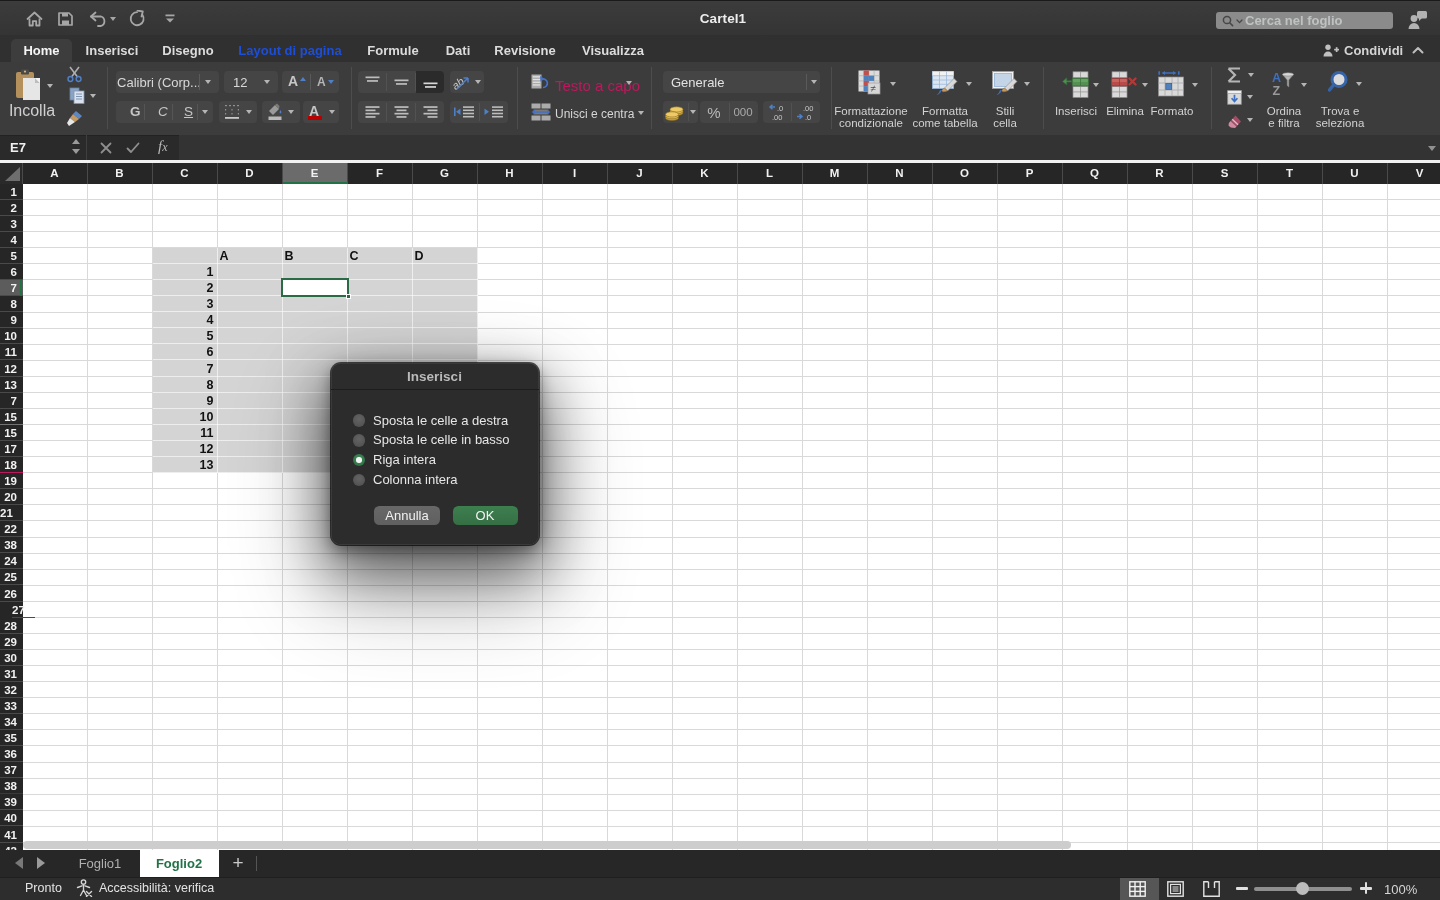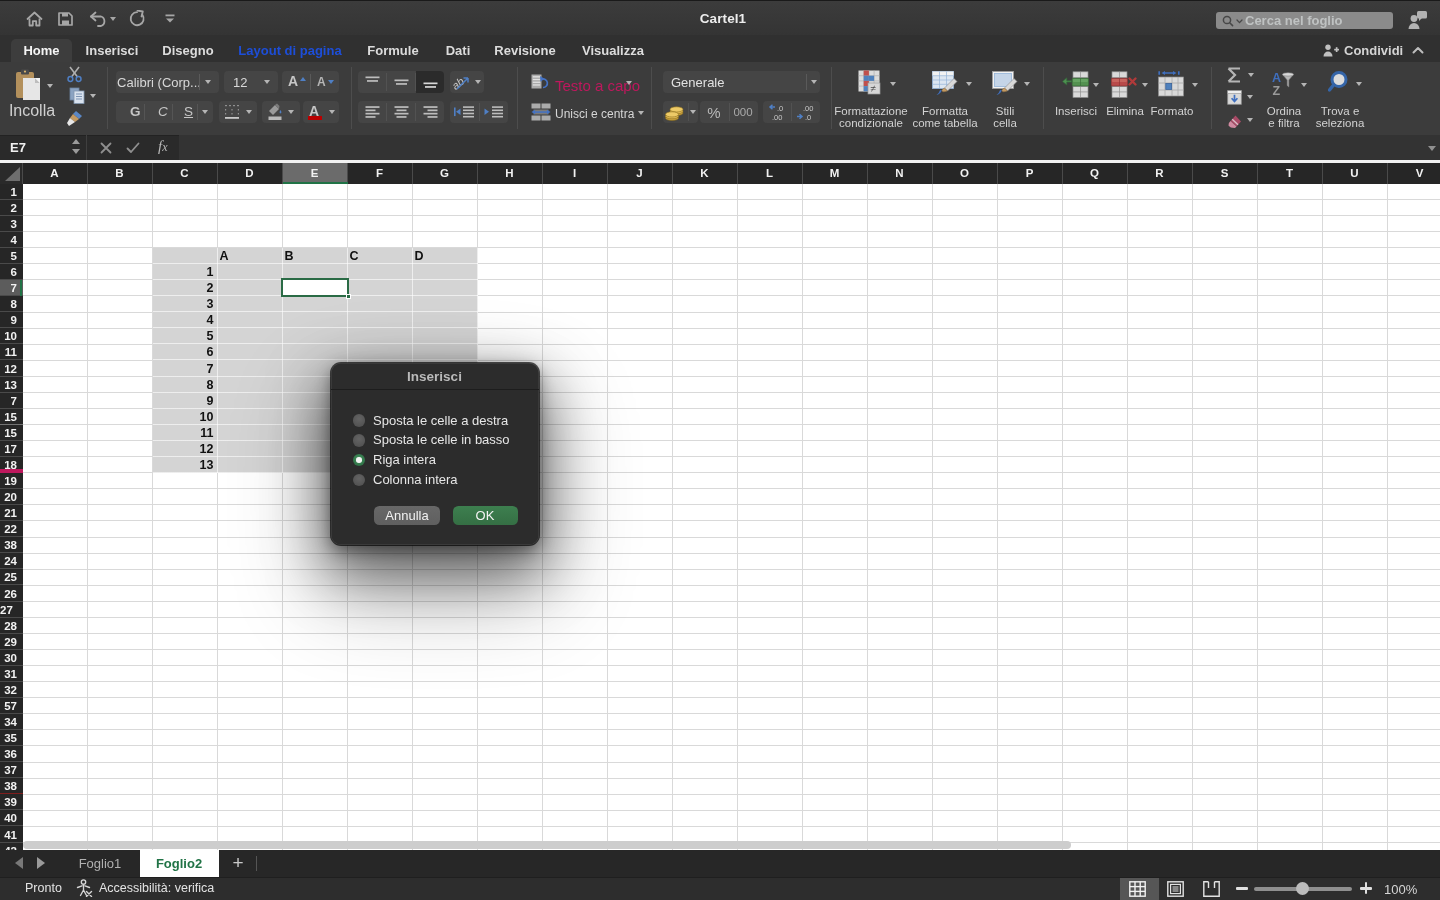--- a/index.html
+++ b/index.html
@@ -502,36 +502,36 @@
 <div class="ab" style="left:0;top:296.2px;width:22.5px;height:16.1px;background:transparent;border-bottom:1px solid #4a4a4a;color:#f2f2f2;font-size:11.5px;font-weight:700;text-align:right;padding-right:5.5px;line-height:16.1px">8</div>
 <div class="ab" style="left:0;top:312.3px;width:22.5px;height:16.1px;background:transparent;border-bottom:1px solid #4a4a4a;color:#f2f2f2;font-size:11.5px;font-weight:700;text-align:right;padding-right:5.5px;line-height:16.1px">9</div>
 <div class="ab" style="left:0;top:328.3px;width:22.5px;height:16.1px;background:transparent;border-bottom:1px solid #4a4a4a;color:#f2f2f2;font-size:11.5px;font-weight:700;text-align:right;padding-right:5.5px;line-height:16.1px">10</div>
 <div class="ab" style="left:0;top:344.4px;width:22.5px;height:16.1px;background:transparent;border-bottom:1px solid #4a4a4a;color:#f2f2f2;font-size:11.5px;font-weight:700;text-align:right;padding-right:5.5px;line-height:16.1px">11</div>
 <div class="ab" style="left:0;top:360.5px;width:22.5px;height:16.1px;background:transparent;border-bottom:1px solid #4a4a4a;color:#f2f2f2;font-size:11.5px;font-weight:700;text-align:right;padding-right:5.5px;line-height:16.1px">12</div>
 <div class="ab" style="left:0;top:376.5px;width:22.5px;height:16.1px;background:transparent;border-bottom:1px solid #4a4a4a;color:#f2f2f2;font-size:11.5px;font-weight:700;text-align:right;padding-right:5.5px;line-height:16.1px">13</div>
 <div class="ab" style="left:0;top:392.6px;width:22.5px;height:16.1px;background:transparent;border-bottom:1px solid #4a4a4a;color:#f2f2f2;font-size:11.5px;font-weight:700;text-align:right;padding-right:5.5px;line-height:16.1px">7</div>
 <div class="ab" style="left:0;top:408.7px;width:22.5px;height:16.1px;background:transparent;border-bottom:1px solid #737373;color:#f2f2f2;font-size:11.5px;font-weight:700;text-align:right;padding-right:5.5px;line-height:16.1px">15</div>
 <div class="ab" style="left:0;top:424.8px;width:22.5px;height:16.1px;background:transparent;border-bottom:1px solid #4a4a4a;color:#f2f2f2;font-size:11.5px;font-weight:700;text-align:right;padding-right:5.5px;line-height:16.1px">15</div>
 <div class="ab" style="left:0;top:440.8px;width:22.5px;height:16.1px;background:transparent;border-bottom:1px solid #4a4a4a;color:#f2f2f2;font-size:11.5px;font-weight:700;text-align:right;padding-right:5.5px;line-height:16.1px">17</div>
-<div class="ab" style="left:0;top:456.9px;width:22.5px;height:16.1px;background:transparent;border-bottom:4px solid #be185d;color:#f2f2f2;font-size:11.5px;font-weight:700;text-align:right;padding-right:5.5px;line-height:16.1px">18</div>
+<div class="ab" style="left:0;top:456.9px;width:22.5px;height:16.1px;background:transparent;border-bottom:1px solid #be185d;color:#f2f2f2;font-size:11.5px;font-weight:700;text-align:right;padding-right:5.5px;line-height:16.1px">18</div>
 <div class="ab" style="left:0;top:473.0px;width:22.5px;height:16.1px;background:transparent;border-bottom:1px solid #4a4a4a;color:#f2f2f2;font-size:11.5px;font-weight:700;text-align:right;padding-right:5.5px;line-height:16.1px">19</div>
 <div class="ab" style="left:0;top:489.0px;width:22.5px;height:16.1px;background:transparent;border-bottom:1px solid #4a4a4a;color:#f2f2f2;font-size:11.5px;font-weight:700;text-align:right;padding-right:5.5px;line-height:16.1px">20</div>
-<div class="ab" style="left:0;top:505.1px;width:22.5px;height:16.1px;background:transparent;border-bottom:1px solid #4a4a4a;color:#f2f2f2;font-size:11.5px;font-weight:700;text-align:right;padding-right:5.5px;line-height:16.1px">21</div>
+<div class="ab" style="left:0;top:505.1px;width:22.5px;height:16.1px;background:transparent;border-bottom:1px solid #4a4a4a;color:#f2f2f2;font-size:11.5px;font-weight:700;text-align:left;padding-right:5.5px;line-height:16.1px">21</div>
 <div class="ab" style="left:0;top:521.2px;width:22.5px;height:16.1px;background:transparent;border-bottom:1px solid #4a4a4a;color:#f2f2f2;font-size:11.5px;font-weight:700;text-align:right;padding-right:5.5px;line-height:16.1px">22</div>
 <div class="ab" style="left:0;top:537.2px;width:22.5px;height:16.1px;background:transparent;border-bottom:1px solid #4a4a4a;color:#f2f2f2;font-size:11.5px;font-weight:700;text-align:right;padding-right:5.5px;line-height:16.1px">38</div>
 <div class="ab" style="left:0;top:553.3px;width:22.5px;height:16.1px;background:transparent;border-bottom:1px solid #4a4a4a;color:#f2f2f2;font-size:11.5px;font-weight:700;text-align:right;padding-right:5.5px;line-height:16.1px">24</div>
 <div class="ab" style="left:0;top:569.4px;width:22.5px;height:16.1px;background:transparent;border-bottom:1px solid #4a4a4a;color:#f2f2f2;font-size:11.5px;font-weight:700;text-align:right;padding-right:5.5px;line-height:16.1px">25</div>
 <div class="ab" style="left:0;top:585.5px;width:22.5px;height:16.1px;background:transparent;border-bottom:1px solid #4a4a4a;color:#f2f2f2;font-size:11.5px;font-weight:700;text-align:right;padding-right:5.5px;line-height:16.1px">26</div>
-<div class="ab" style="left:0;top:601.5px;width:22.5px;height:16.1px;background:transparent;border-bottom:1px solid #4a4a4a;color:#f2f2f2;font-size:11.5px;font-weight:700;text-align:right;padding-right:16px;line-height:16.1px">27</div>
+<div class="ab" style="left:12px;top:601.5px;width:22.5px;height:16.1px;background:transparent;border-bottom:1px solid #4a4a4a;color:#f2f2f2;font-size:11.5px;font-weight:700;text-align:right;padding-right:16px;line-height:16.1px">27</div>
 <div class="ab" style="left:0;top:617.6px;width:22.5px;height:16.1px;background:transparent;border-bottom:1px solid #4a4a4a;color:#f2f2f2;font-size:11.5px;font-weight:700;text-align:right;padding-right:5.5px;line-height:16.1px">28</div>
 <div class="ab" style="left:0;top:633.7px;width:22.5px;height:16.1px;background:transparent;border-bottom:1px solid #4a4a4a;color:#f2f2f2;font-size:11.5px;font-weight:700;text-align:right;padding-right:5.5px;line-height:16.1px">29</div>
 <div class="ab" style="left:0;top:649.7px;width:22.5px;height:16.1px;background:transparent;border-bottom:1px solid #4a4a4a;color:#f2f2f2;font-size:11.5px;font-weight:700;text-align:right;padding-right:5.5px;line-height:16.1px">30</div>
 <div class="ab" style="left:0;top:665.8px;width:22.5px;height:16.1px;background:transparent;border-bottom:1px solid #4a4a4a;color:#f2f2f2;font-size:11.5px;font-weight:700;text-align:right;padding-right:5.5px;line-height:16.1px">31</div>
 <div class="ab" style="left:0;top:681.9px;width:22.5px;height:16.1px;background:transparent;border-bottom:1px solid #4a4a4a;color:#f2f2f2;font-size:11.5px;font-weight:700;text-align:right;padding-right:5.5px;line-height:16.1px">32</div>
-<div class="ab" style="left:0;top:697.9px;width:22.5px;height:16.1px;background:transparent;border-bottom:1px solid #4a4a4a;color:#f2f2f2;font-size:11.5px;font-weight:700;text-align:right;padding-right:5.5px;line-height:16.1px">57</div>
+<div class="ab" style="left:0;top:697.9px;width:22.5px;height:16.1px;background:transparent;border-bottom:1px solid #4a4a4a;color:#f2f2f2;font-size:11.5px;font-weight:700;text-align:right;padding-right:5.5px;line-height:16.1px">33</div>
 <div class="ab" style="left:0;top:714.0px;width:22.5px;height:16.1px;background:transparent;border-bottom:1px solid #4a4a4a;color:#f2f2f2;font-size:11.5px;font-weight:700;text-align:right;padding-right:5.5px;line-height:16.1px">34</div>
 <div class="ab" style="left:0;top:730.1px;width:22.5px;height:16.1px;background:transparent;border-bottom:1px solid #4a4a4a;color:#f2f2f2;font-size:11.5px;font-weight:700;text-align:right;padding-right:5.5px;line-height:16.1px">35</div>
 <div class="ab" style="left:0;top:746.2px;width:22.5px;height:16.1px;background:transparent;border-bottom:1px solid #4a4a4a;color:#f2f2f2;font-size:11.5px;font-weight:700;text-align:right;padding-right:5.5px;line-height:16.1px">36</div>
 <div class="ab" style="left:0;top:762.2px;width:22.5px;height:16.1px;background:transparent;border-bottom:1px solid #4a4a4a;color:#f2f2f2;font-size:11.5px;font-weight:700;text-align:right;padding-right:5.5px;line-height:16.1px">37</div>
 <div class="ab" style="left:0;top:778.3px;width:22.5px;height:16.1px;background:transparent;border-bottom:1px solid #7f1d1d;color:#f2f2f2;font-size:11.5px;font-weight:700;text-align:right;padding-right:5.5px;line-height:16.1px">38</div>
 <div class="ab" style="left:0;top:794.4px;width:22.5px;height:16.1px;background:transparent;border-bottom:1px solid #4a4a4a;color:#f2f2f2;font-size:11.5px;font-weight:700;text-align:right;padding-right:5.5px;line-height:16.1px">39</div>
 <div class="ab" style="left:0;top:810.4px;width:22.5px;height:16.1px;background:transparent;border-bottom:1px solid #4a4a4a;color:#f2f2f2;font-size:11.5px;font-weight:700;text-align:right;padding-right:5.5px;line-height:16.1px">40</div>
 <div class="ab" style="left:0;top:826.5px;width:22.5px;height:16.1px;background:transparent;border-bottom:1px solid #4a4a4a;color:#f2f2f2;font-size:11.5px;font-weight:700;text-align:right;padding-right:5.5px;line-height:16.1px">41</div>
 <div class="ab" style="left:0;top:842.6px;width:22.5px;height:16.1px;background:transparent;border-bottom:1px solid #4a4a4a;color:#f2f2f2;font-size:11.5px;font-weight:700;text-align:right;padding-right:5.5px;line-height:16.1px">42</div>
 <div class="ab" style="left:20.3px;top:280.1px;width:2.2px;height:16.1px;background:#217346"></div>

